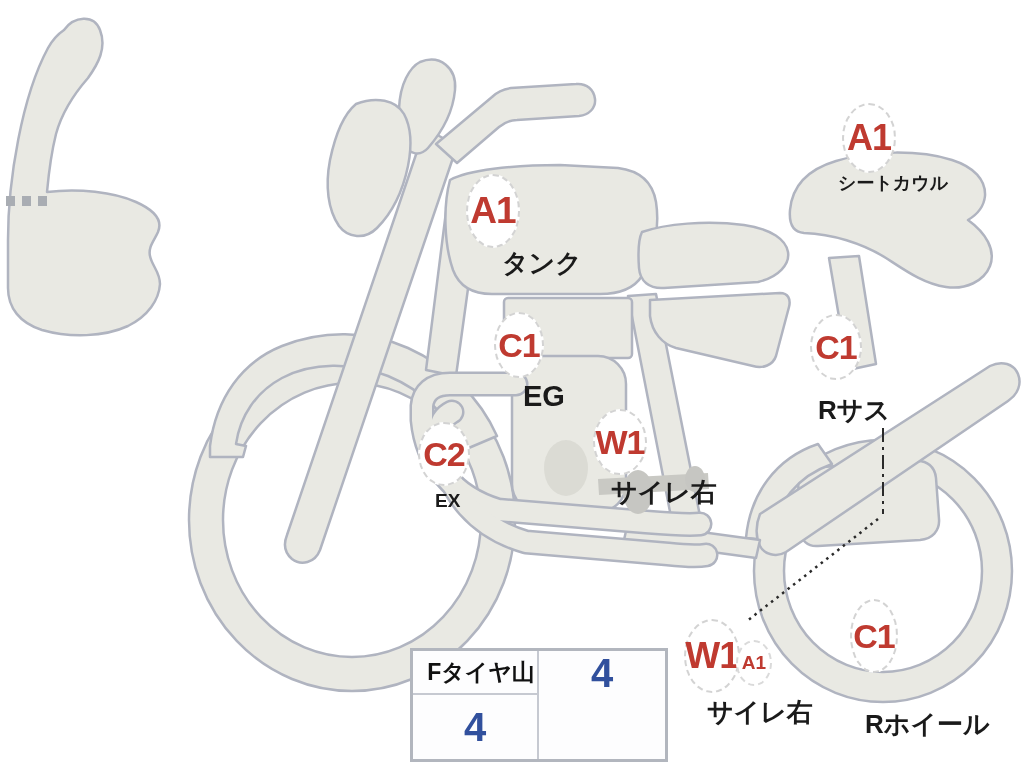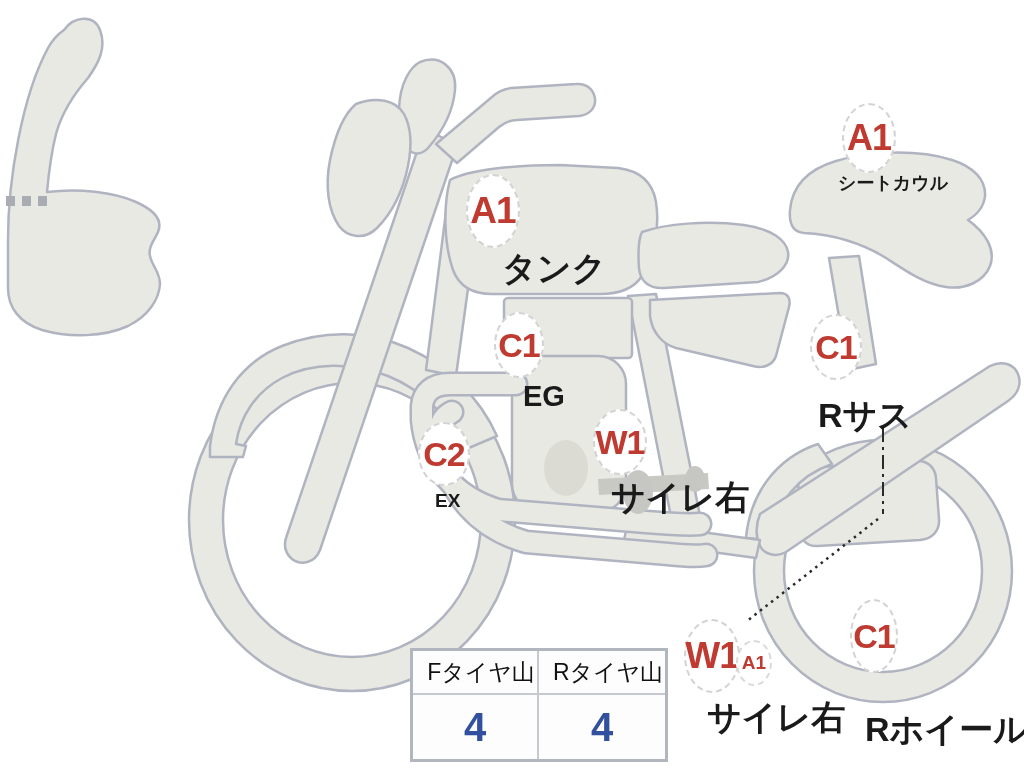--- a/index.html
+++ b/index.html
@@ -19,21 +19,21 @@
   }
   .badge2{
     position:absolute;
     background:#fff;border:2px dashed #dadada;border-radius:50%;
     color:#bf3a30;font-weight:bold;font-size:19px;
     width:36px;height:46px;
     display:flex;align-items:center;justify-content:center;
   }
   .cap{
     position:absolute;white-space:nowrap;
-    color:#1a1a1a;font-weight:bold;font-size:34px;
+    color:#1a1a1a;font-weight:bold;font-size:26px;
   }
 
   #lab-tank{left:466px;top:174px;}
   #lab-tank .badge{width:54px;height:74px;font-size:37px;}
   #lab-tank .cap{left:36px;top:72px;}
 
   #lab-seatcowl{left:842px;top:103px;}
   #lab-seatcowl .badge{width:54px;height:70px;font-size:36px;}
   #lab-seatcowl .cap{left:-4px;top:68px;font-size:18px;}
 
@@ -67,21 +67,21 @@
     position:absolute;left:410px;top:648px;width:258px;height:114px;
     background:#fdfdfe;border:3px solid #b2b6be;
     display:grid;grid-template-columns:1fr 1fr;grid-template-rows:44px 1fr;
   }
   .tire-table .cell{
     display:flex;align-items:center;justify-content:center;
     border-bottom:2px solid #c6c9d1;border-right:2px solid #c6c9d1;
   }
   .tire-table .cell:nth-child(2n){border-right:none;}
   .tire-table .cell.val{border-bottom:none;}
-  .tire-table .hdr{font-weight:normal;font-size:23px;color:#111;padding-left:12px;}
+  .tire-table .hdr{font-weight:bold;font-size:23px;color:#111;padding-left:12px;}
   .tire-table .val{font-weight:bold;font-size:40px;color:#31509d;}
 </style>
 </head>
 <body>
 
 <div class="stage">
 
   <svg width="1024" height="768" viewBox="0 0 1024 768">
     <g fill="#e9e9e3" stroke="#b0b4c0" stroke-width="2.5" stroke-linejoin="round">
 
@@ -217,18 +217,17 @@
     <div class="cap">サイレ右</div>
   </div>
 
   <div class="lbl" id="lab-rearwheel">
     <div class="badge">C1</div>
     <div class="cap">Rホイール</div>
   </div>
 
   <div class="tire-table">
     <div class="cell hdr">Fタイヤ山</div>
-    <div class="cell hdr">Rタイヤ山</div>
     <div class="cell val">4</div>
     <div class="cell val">4</div>
   </div>
 
 </div>
 
 </body></html>

